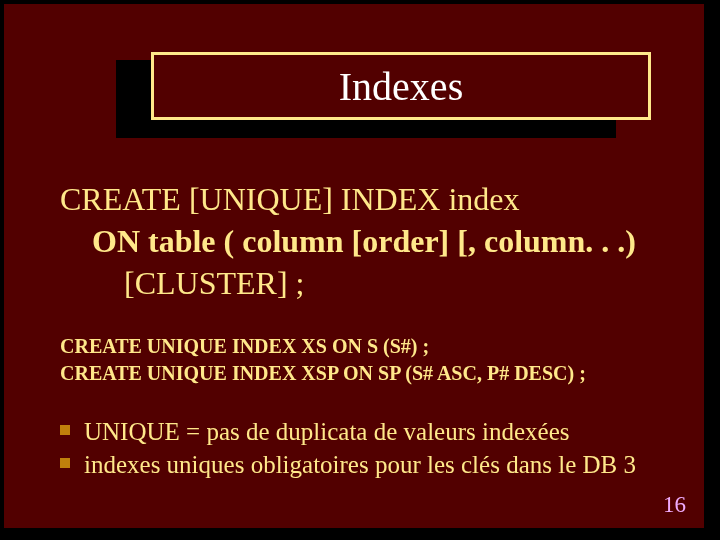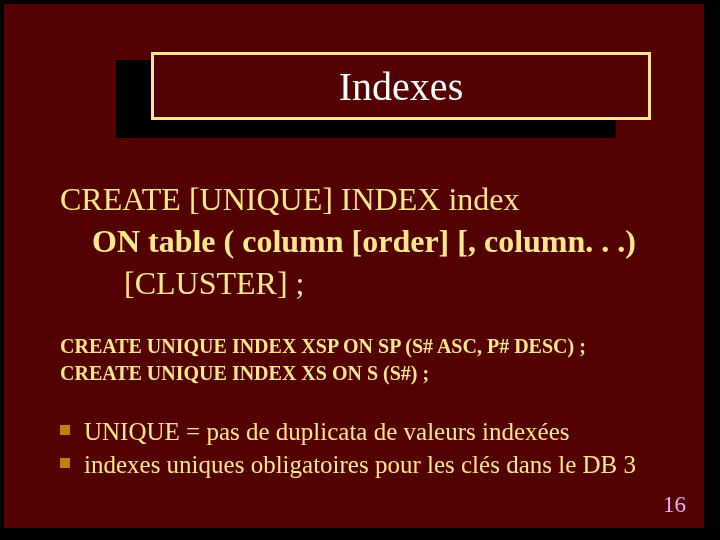--- a/index.html
+++ b/index.html
@@ -101,22 +101,22 @@
 
   <div class="body">
 
     <div class="syntax">
       <div>CREATE [UNIQUE] INDEX index</div>
       <div class="line2">ON table ( column [order] [, column. . .)</div>
       <div class="line3">[CLUSTER] ;</div>
     </div>
 
     <div class="examples">
+      <div>CREATE UNIQUE INDEX XS ON S (S#) ;</div>
       <div>CREATE UNIQUE INDEX XSP ON SP (S# ASC, P# DESC) ;</div>
-      <div>CREATE UNIQUE INDEX XS ON S (S#) ;</div>
     </div>
 
     <div class="bullets">
       <div class="bullet-row">
         <div class="square"></div>
         <div>UNIQUE = pas de duplicata de valeurs indexées</div>
       </div>
       <div class="bullet-row">
         <div class="square"></div>
         <div>indexes uniques obligatoires pour les clés dans le DB 3</div>

